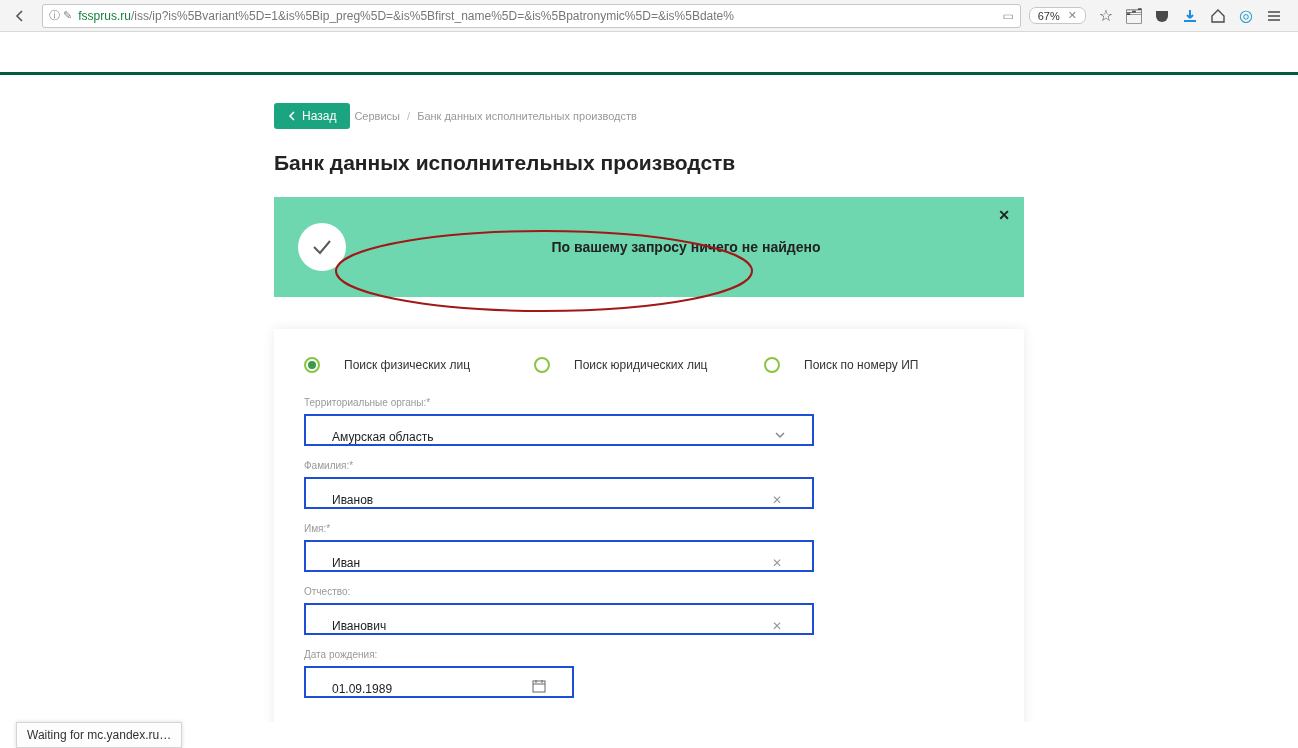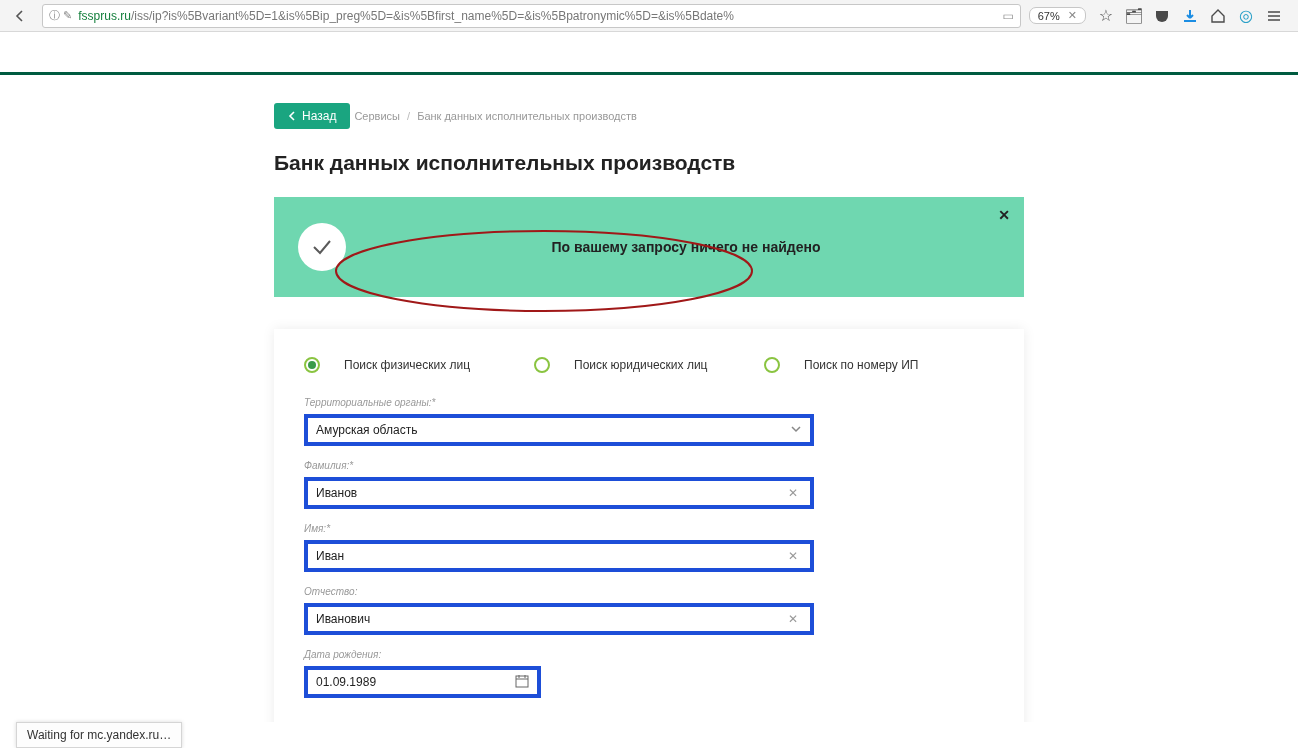--- a/index.html
+++ b/index.html
@@ -25,24 +25,24 @@
 .alert-circle{width:48px;height:48px;border-radius:50%;background:#fff;display:flex;align-items:center;justify-content:center}
 .alert-text{flex:1;text-align:center;font-size:14px;color:#222;font-weight:600}
 .alert-close{position:absolute;top:10px;right:14px;font-size:14px;color:#222;cursor:pointer;font-weight:bold}
 .ellipse{position:absolute;left:332px;top:196px;width:424px;height:86px;pointer-events:none}
 .form-panel{background:#fff;box-shadow:0 0 12px rgba(0,0,0,.08);padding:28px 30px}
 .radio-row{display:flex;gap:0;margin-bottom:24px}
 .radio-opt{display:flex;align-items:center;gap:24px;font-size:12px;color:#333;cursor:pointer;flex:1}
 .radio-circ{width:16px;height:16px;border:2px solid #8ac441;border-radius:50%;display:flex;align-items:center;justify-content:center}
 .radio-circ.on::after{content:"";width:8px;height:8px;background:#3a9b4a;border-radius:50%}
 .field{margin-bottom:14px}
-.field-label{font-size:10px;color:#999;font-style:italic;margin-bottom:6px;display:block}
-.field-input{width:100%;height:32px;border:4px solid #1d4ed8;padding:0 8px;font-size:12px;color:#222;display:flex;align-items:center;justify-content:space-between;background:#fff}
+.field-label{font-size:10px;color:#999;margin-bottom:6px;display:block}
+.field-input{width:100%;height:32px;border:2px solid #1d4ed8;padding:0 26px;font-size:12px;color:#222;display:flex;align-items:flex-end;justify-content:space-between;background:#fff}
 .field-input.w510{width:510px}
-.field-input.w270{width:237px}
+.field-input.w270{width:270px}
 .clear-x{color:#999;font-size:12px;cursor:pointer;padding:0 4px}
 .chev{color:#888}
 .cal{color:#666}
 .status-bar{position:absolute;left:16px;bottom:0;height:26px;background:#fdfdfd;border:1px solid #d5d5d5;padding:4px 10px;font-size:12px;color:#333;display:flex;align-items:center;box-shadow:0 0 4px rgba(0,0,0,.15)}
 </style>
 </head>
 <body>
 
 <div class="toolbar">
   <div class="tb-btn">

